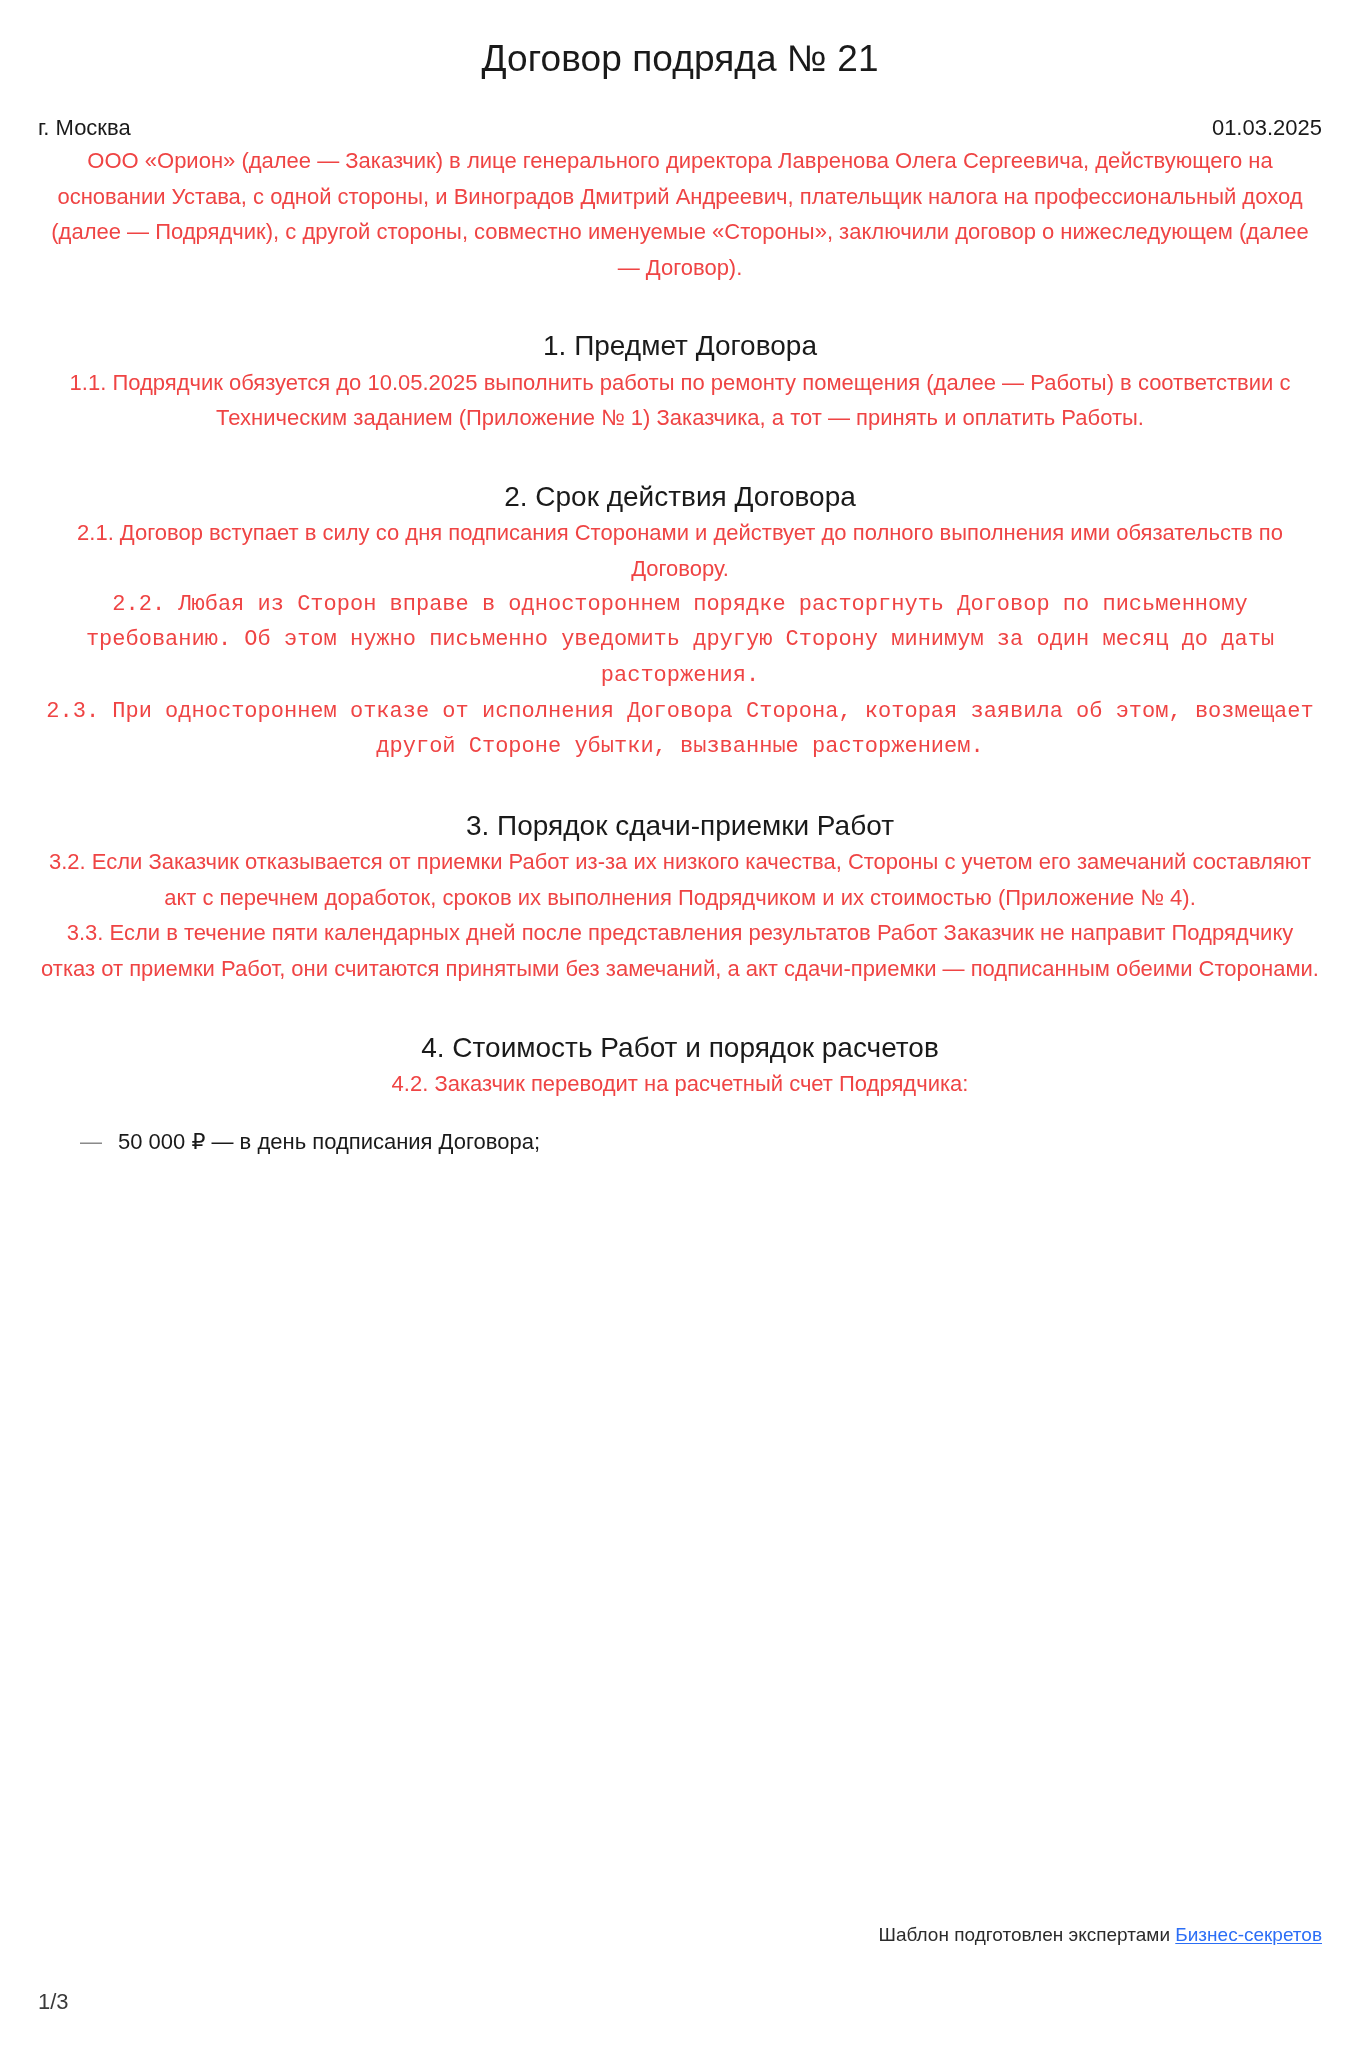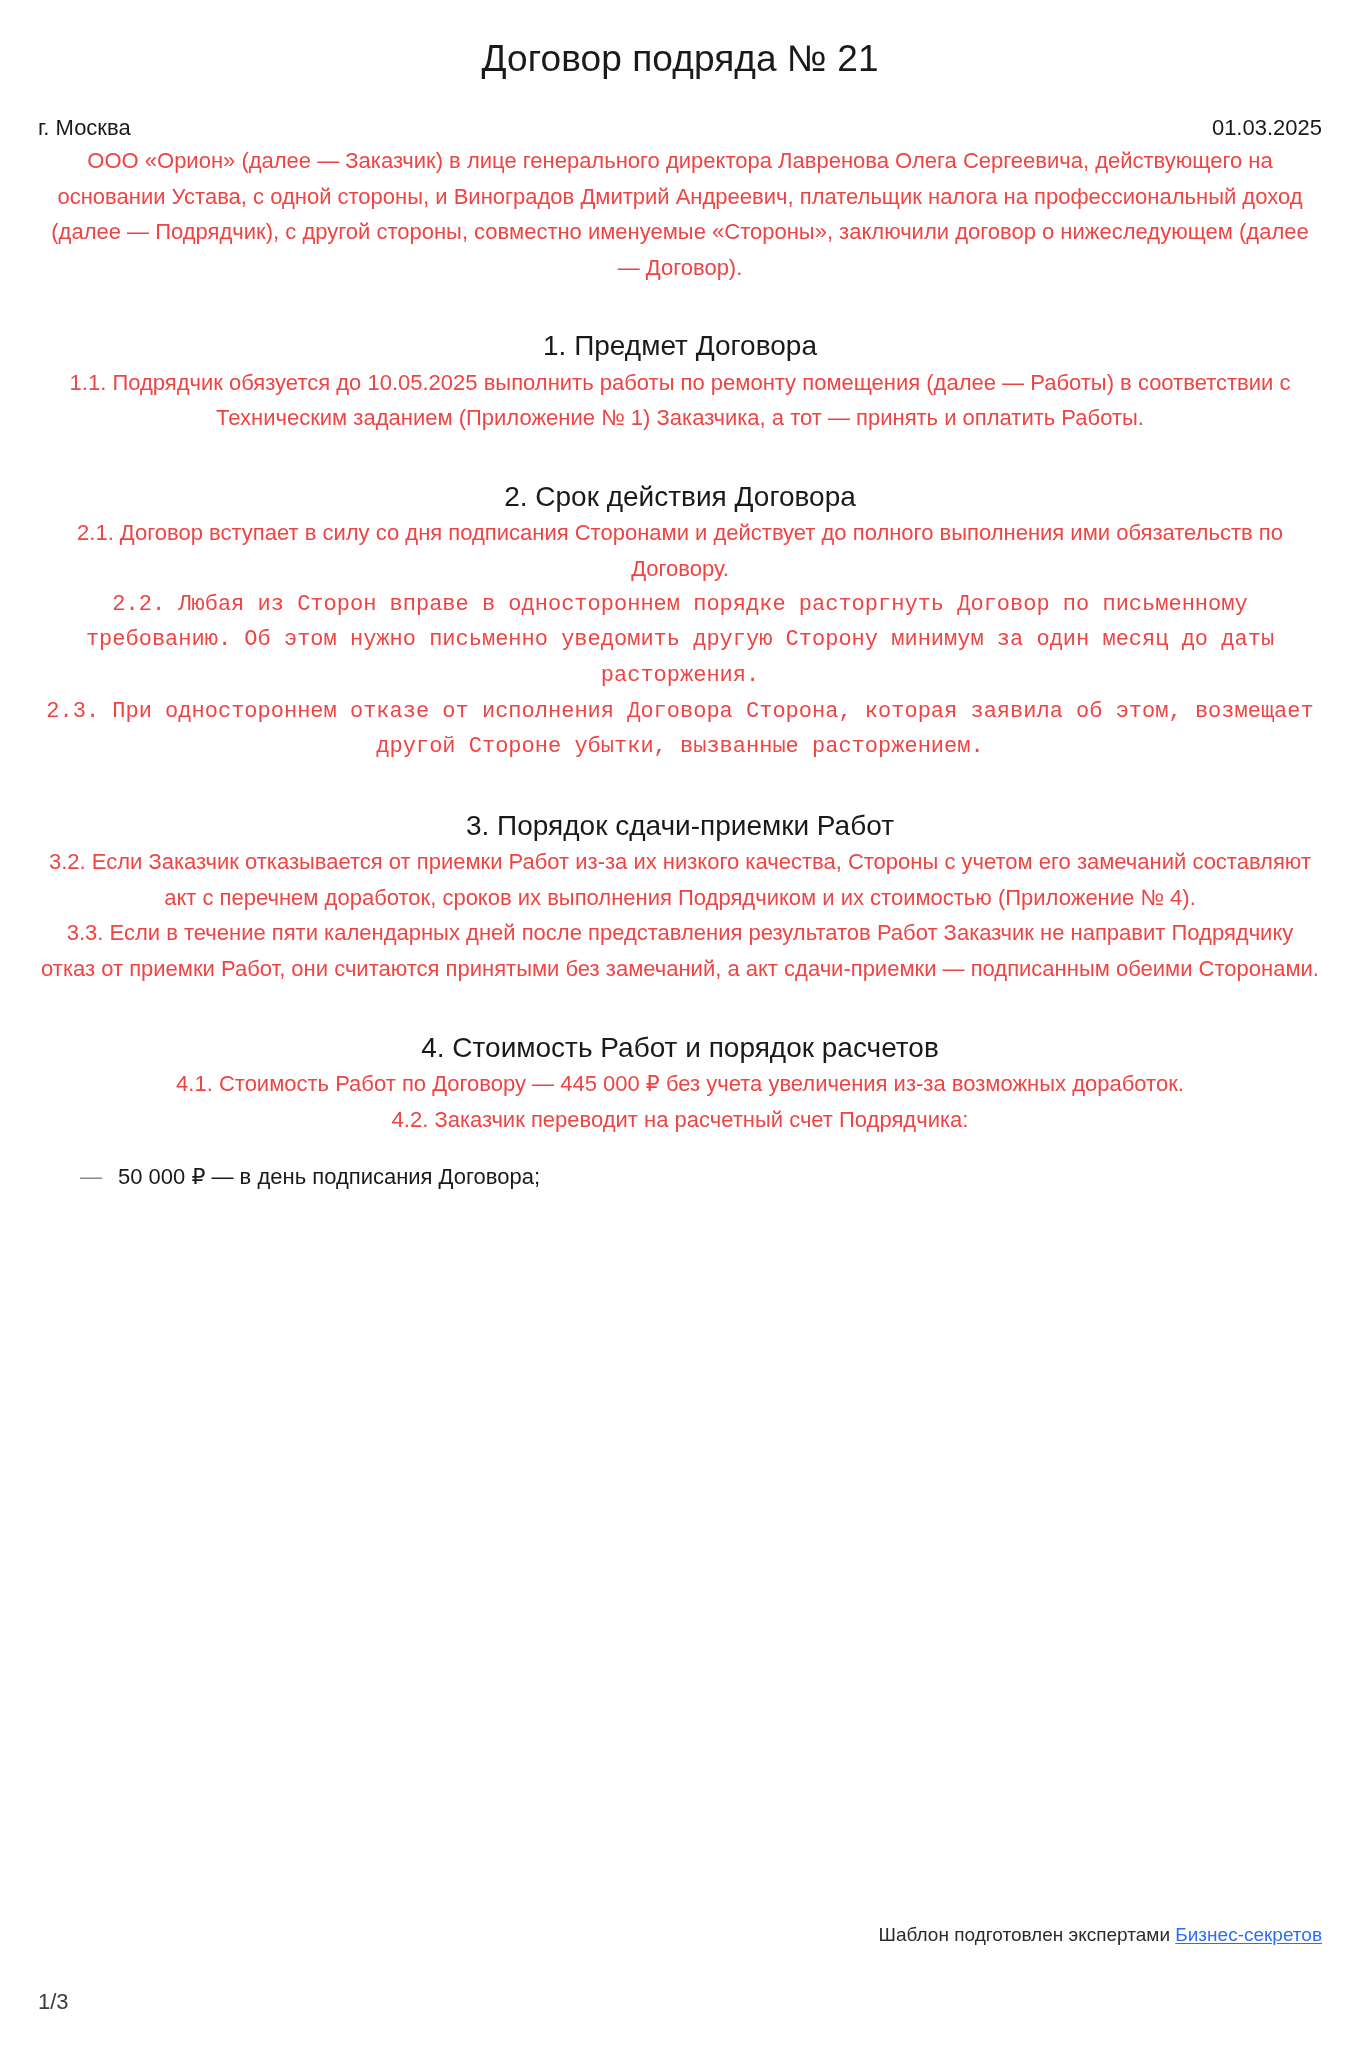--- a/index.html
+++ b/index.html
@@ -147,21 +147,20 @@
     <h2 class="section-heading">2. Срок действия Договора</h2>
     <p class="para">2.1. Договор вступает в силу со дня подписания Сторонами и действует до полного выполнения ими обязательств по Договору.</p>
     <p class="para clause">2.2. Любая из Сторон вправе в одностороннем порядке расторгнуть Договор по письменному требованию. Об этом нужно письменно уведомить другую Сторону минимум за один месяц до даты расторжения.</p>
     <p class="para clause">2.3. При одностороннем отказе от исполнения Договора Сторона, которая заявила об этом, возмещает другой Стороне убытки, вызванные расторжением.</p>
 
     <h2 class="section-heading">3. Порядок сдачи-приемки Работ</h2>
     <p class="para clause-tight">3.2. Если Заказчик отказывается от приемки Работ из-за их низкого качества, Стороны с учетом его замечаний составляют акт с перечнем доработок, сроков их выполнения Подрядчиком и их стоимостью (Приложение № 4).</p>
     <p class="para clause-tight">3.3. Если в течение пяти календарных дней после представления результатов Работ Заказчик не направит Подрядчику отказ от приемки Работ, они считаются принятыми без замечаний, а акт сдачи-приемки — подписанным обеими Сторонами.</p>
 
     <h2 class="section-heading">4. Стоимость Работ и порядок расчетов</h2>
-    <p class="para">4.1. Стоимость Работ по Договору — 445 000 ₽ без учета увеличения из-за возможных доработок.</p>
     <p class="para clause-tight">4.2. Заказчик переводит на расчетный счет Подрядчика:</p>
 
     <ul class="dash-list">
       <li>
         <span class="dash-marker">—</span>
         <span>50 000 ₽ — в день подписания Договора;</span>
       </li>
     </ul>
 
   </div>

